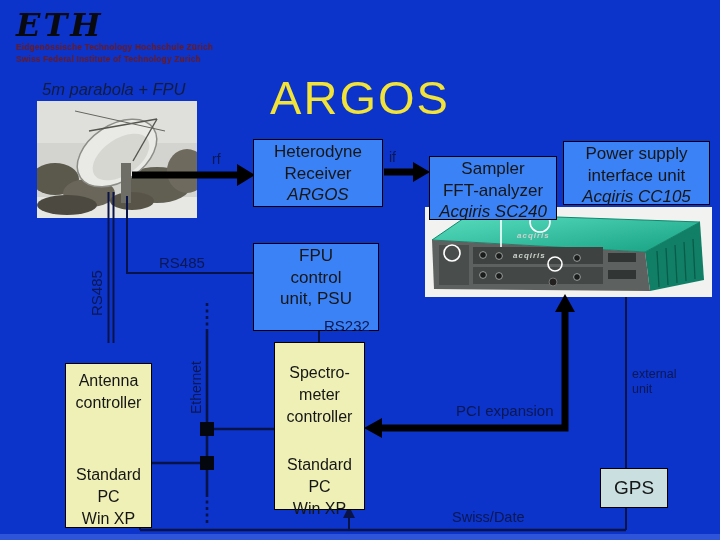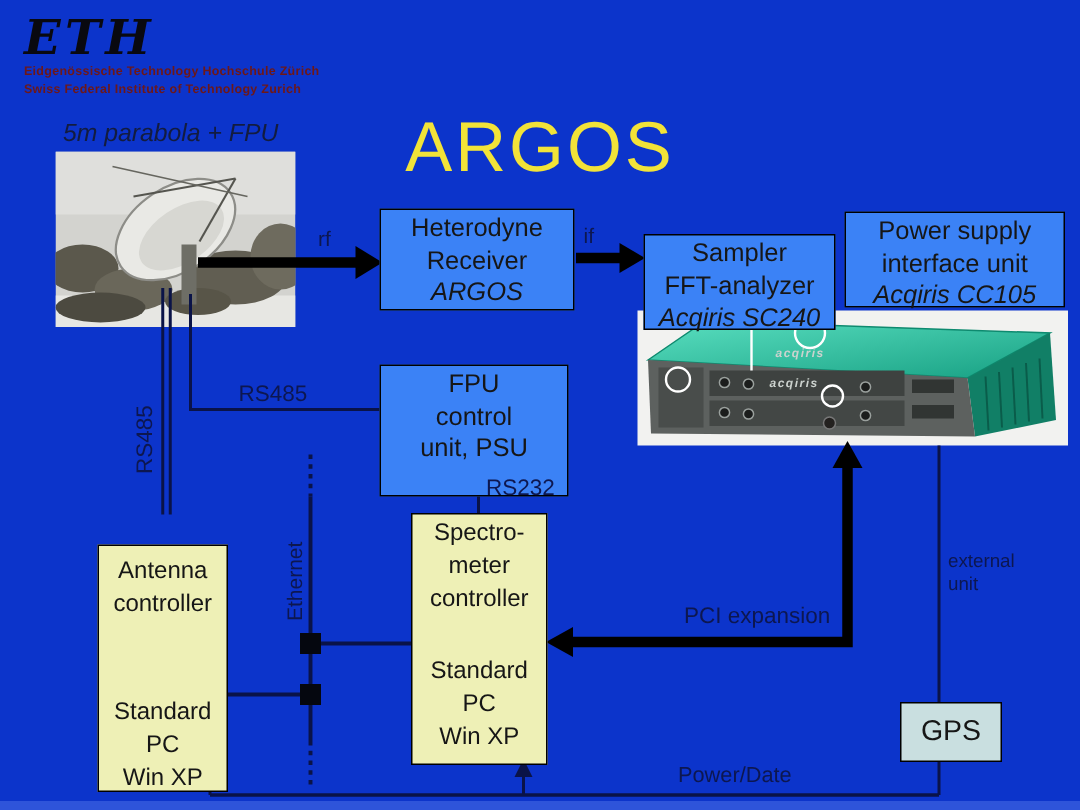--- a/index.html
+++ b/index.html
@@ -180,21 +180,21 @@
 
   <div class="box yellow pcbox" style="left:65px;top:343px;width:87px;height:165px;padding-top:6px;margin-top:20px;">
     <div>Antenna</div>
     <div>controller</div>
     <div class="spacerA"></div>
     <div>Standard</div>
     <div>PC</div>
     <div>Win XP</div>
   </div>
 
-  <div class="box yellow pcbox" style="left:274px;top:342px;width:91px;height:168px;padding-top:2px;">
+  <div class="box yellow pcbox" style="left:274px;top:342px;width:91px;height:168px;padding-top:19px;">
     <div>Spectro-</div>
     <div>meter</div>
     <div>controller</div>
     <div class="spacerS"></div>
     <div>Standard</div>
     <div>PC</div>
     <div>Win XP</div>
   </div>
 
   <div class="box gpsbox" style="left:600px;top:468px;width:68px;height:40px;">
@@ -205,17 +205,17 @@
   <div class="abs wlab" style="left:389px;top:149px;font-size:14px;">if</div>
   <div class="abs wlab" style="left:159px;top:254px;">RS485</div>
   <div class="abs vlab" style="left:88px;top:250px;height:66px;">RS485</div>
   <div class="abs wlab" style="left:324px;top:317px;text-align:center;">RS232</div>
   <div class="abs vlab" style="left:188px;top:346px;height:68px;font-size:14px;">Ethernet</div>
   <div class="abs wlab" style="left:456px;top:402px;">PCI expansion</div>
   <div class="abs wlab-sm" style="left:632px;top:367px;">
     <div>external</div>
     <div>unit</div>
   </div>
-  <div class="abs wlab" style="left:452px;top:509px;font-size:14.5px;">Power/Date</div>
+  <div class="abs wlab" style="left:452px;top:509px;font-size:14.5px;">Swiss/Date</div>
 
   <div class="abs strip"></div>
 
 </div>
 
 </body></html>

